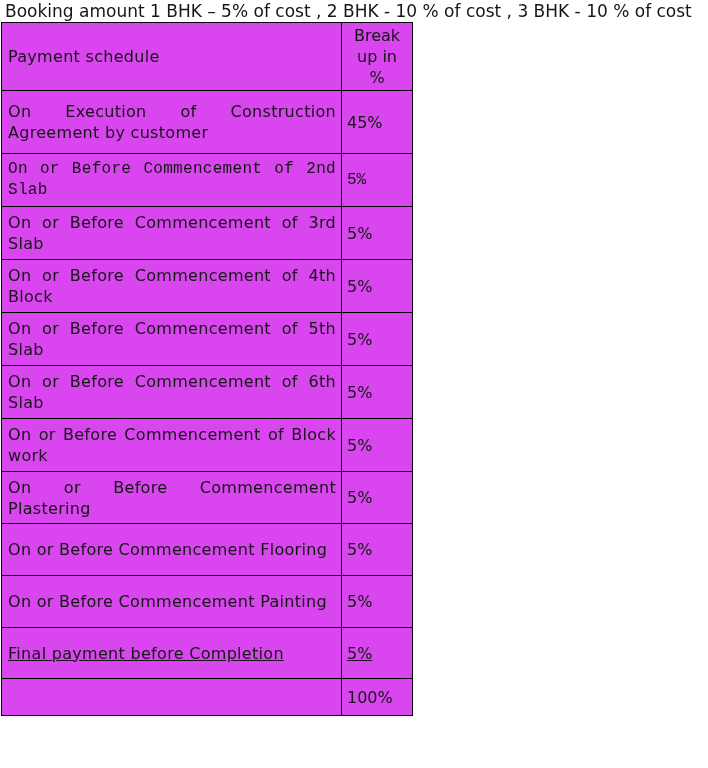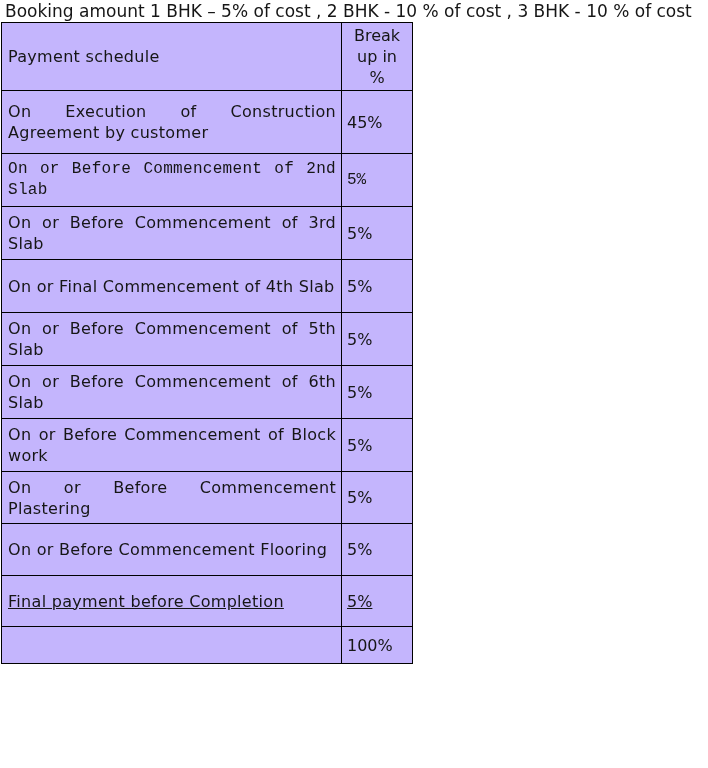--- a/index.html
+++ b/index.html
@@ -32,21 +32,21 @@
   }
   table.schedule col.c1 { width: 340px; }
   table.schedule col.c2 { width: 71px; }
   table.schedule th,
   table.schedule td {
     border: 1.5px solid #000000;
     font-size: 16px;
     font-weight: normal;
     line-height: 21px;
     vertical-align: middle;
-    background: #c4b5fd;
+    background: #d946ef;
     overflow: hidden;
   }
   td.label-cell, th.label-cell {
     text-align: justify;
     text-align-last: left;
     padding: 2px 5px 2px 6px;
     letter-spacing: 0.3px;
   }
   th.label-cell {
     text-align: left;
@@ -86,21 +86,21 @@
       </tr>
       <tr style="height:53px;font-family:Liberation Mono, monospace;">
         <td class="label-cell">On or Before Commencement of 2nd Slab</td>
         <td class="value-cell">5%</td>
       </tr>
       <tr style="height:53px;">
         <td class="label-cell">On or Before Commencement of 3rd Slab</td>
         <td class="value-cell">5%</td>
       </tr>
       <tr style="height:53px;">
-        <td class="label-cell">On or Final Commencement of 4th Slab</td>
+        <td class="label-cell">On or Before Commencement of 4th Block</td>
         <td class="value-cell">5%</td>
       </tr>
       <tr style="height:53px;">
         <td class="label-cell">On or Before Commencement of 5th Slab</td>
         <td class="value-cell">5%</td>
       </tr>
       <tr style="height:53px;">
         <td class="label-cell">On or Before Commencement of 6th Slab</td>
         <td class="value-cell">5%</td>
       </tr>
@@ -109,20 +109,24 @@
         <td class="value-cell">5%</td>
       </tr>
       <tr style="height:52px;">
         <td class="label-cell">On or Before Commencement Plastering</td>
         <td class="value-cell">5%</td>
       </tr>
       <tr style="height:52px;">
         <td class="label-cell">On or Before Commencement Flooring</td>
         <td class="value-cell">5%</td>
       </tr>
+      <tr style="height:52px;">
+        <td class="label-cell">On or Before Commencement Painting</td>
+        <td class="value-cell">5%</td>
+      </tr>
       <tr style="height:51px;text-decoration:underline;">
         <td class="label-cell">Final payment before Completion</td>
         <td class="value-cell">5%</td>
       </tr>
       <tr style="height:37px;">
         <td class="label-cell"></td>
         <td class="value-cell">100%</td>
       </tr>
     </tbody>
   </table>

